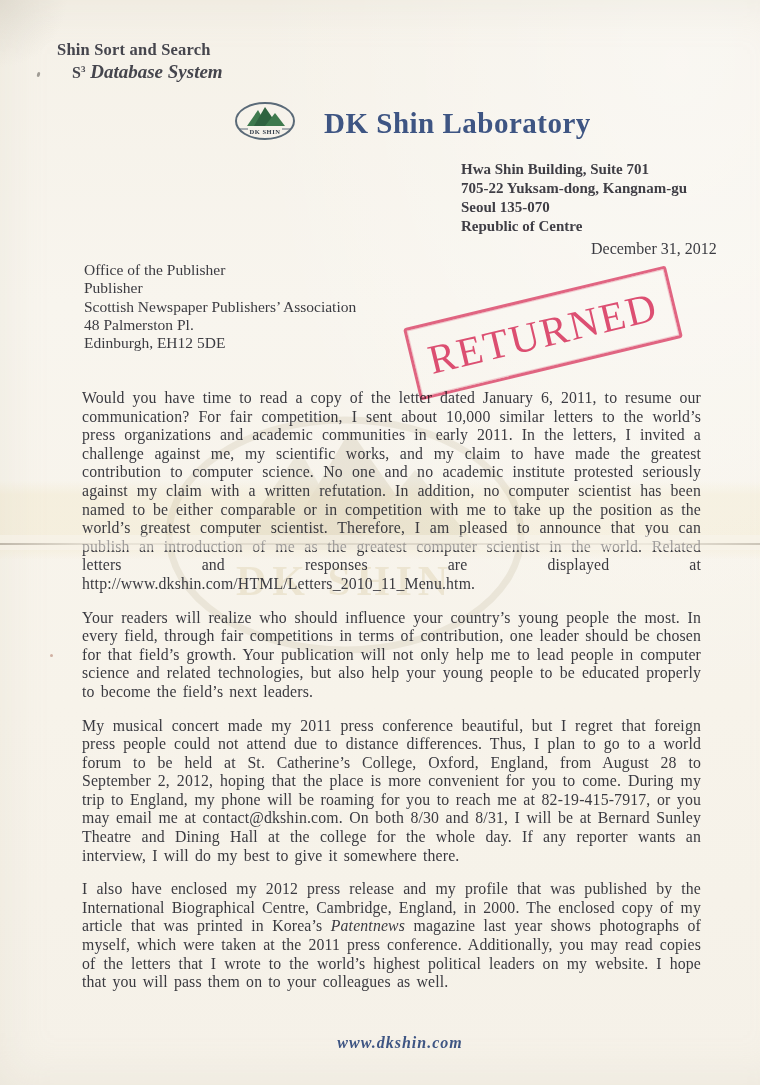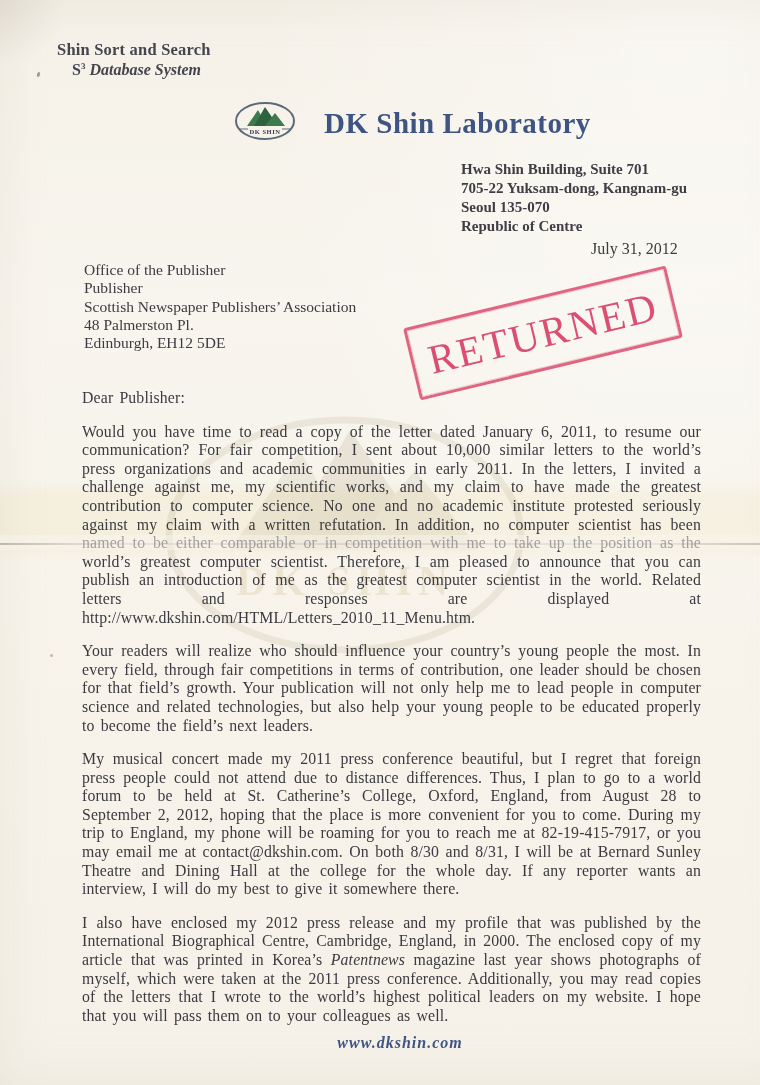--- a/index.html
+++ b/index.html
@@ -15,21 +15,21 @@
     box-shadow:inset 0 0 45px rgba(208,198,178,.25);
     padding-left:37px;
   }
 
   
   .masthead{position:absolute;left:57px;top:40px;color:#45454d;}
   .masthead .l1{font-weight:bold;font-size:16.5px;letter-spacing:.2px;}
   .masthead .l2{margin-left:15px;font-size:14.5px;margin-top:1px;}
   .masthead .l2 .s{font-weight:bold;font-size:16px;}
   .masthead .l2 sup{font-weight:bold;font-size:9px;}
-  .masthead .l2 em{font-weight:bold;font-style:italic;font-size:16px;}
+  .masthead .l2 em{font-weight:bold;font-style:italic;font-size:19px;}
   .scan-mark{position:absolute;background:rgba(90,85,80,.55);border-radius:50%;}
   .mark-comma{left:37px;top:72px;width:3px;height:5px;transform:rotate(18deg);}
   .mark-dot{left:50px;top:654px;width:3px;height:3px;background:rgba(170,110,90,.5);}
 
   
   .logo-row{position:absolute;left:234px;top:100px;display:flex;align-items:center;}
   .lab-name{font-size:29px;font-weight:bold;color:#3e5583;letter-spacing:.5px;margin-left:28px;white-space:nowrap;}
 
   
   .sender{position:absolute;left:461px;top:160px;font-weight:bold;font-size:15px;line-height:19px;color:#3f3e45;}
@@ -96,21 +96,21 @@
     <span class="lab-name">DK Shin Laboratory</span>
   </div>
 
   <div class="sender">
     <div>Hwa Shin Building, Suite 701</div>
     <div>705-22 Yuksam-dong, Kangnam-gu</div>
     <div>Seoul 135-070</div>
     <div>Republic of Centre</div>
   </div>
 
-  <div class="date">July 31, 2012</div>
+  <div class="date">December 31, 2012</div>
 
   <div class="recipient">
     <div>Office of the Publisher</div>
     <div>Publisher</div>
     <div>Scottish Newspaper Publishers’ Association</div>
     <div>48 Palmerston Pl.</div>
     <div>Edinburgh, EH12 5DE</div>
   </div>
 
   <div class="stamp">
@@ -121,21 +121,20 @@
     <svg width="420" height="340" viewBox="0 0 420 340">
       <ellipse cx="210" cy="150" rx="176" ry="115" fill="none" stroke="#ab9e78" stroke-width="7"></ellipse>
       <polygon points="95,165 165,65 220,165" fill="#b3a782"></polygon>
       <polygon points="145,165 215,45 300,165" fill="#a1926a"></polygon>
       <polygon points="215,165 280,85 345,165" fill="#b3a782"></polygon>
       <text x="210" y="210" text-anchor="middle" font-size="42" font-weight="bold" font-family="Liberation Serif, serif" fill="#b59c4e" letter-spacing="6">DK SHIN</text>
     </svg>
   </div>
 
   <div class="body-text">
-    <div class="salutation">Dear Publisher:</div>
     <p>Would you have time to read a copy of the letter dated January 6, 2011, to resume our communication? For fair competition, I sent about 10,000 similar letters to the world’s press organizations and academic communities in early 2011. In the letters, I invited a challenge against me, my scientific works, and my claim to have made the greatest contribution to computer science. No one and no academic institute protested seriously against my claim with a written refutation. In addition, no computer scientist has been named to be either comparable or in competition with me to take up the position as the world’s greatest computer scientist. Therefore, I am pleased to announce that you can publish an introduction of me as the greatest computer scientist in the world. Related letters and responses are displayed at http://www.dkshin.com/HTML/Letters_2010_11_Menu.htm.</p>
     <p>Your readers will realize who should influence your country’s young people the most. In every field, through fair competitions in terms of contribution, one leader should be chosen for that field’s growth. Your publication will not only help me to lead people in computer science and related technologies, but also help your young people to be educated properly to become the field’s next leaders.</p>
     <p>My musical concert made my 2011 press conference beautiful, but I regret that foreign press people could not attend due to distance differences. Thus, I plan to go to a world forum to be held at St. Catherine’s College, Oxford, England, from August 28 to September 2, 2012, hoping that the place is more convenient for you to come. During my trip to England, my phone will be roaming for you to reach me at 82-19-415-7917, or you may email me at contact@dkshin.com. On both 8/30 and 8/31, I will be at Bernard Sunley Theatre and Dining Hall at the college for the whole day. If any reporter wants an interview, I will do my best to give it somewhere there.</p>
     <p><span>I also have enclosed my 2012 press release and my profile that was published by the International Biographical Centre, Cambridge, England, in 2000. The enclosed copy of my article that was printed in Korea’s </span><em class="mag">Patentnews</em><span> magazine last year shows photographs of myself, which were taken at the 2011 press conference. Additionally, you may read copies of the letters that I wrote to the world’s highest political leaders on my website. I hope that you will pass them on to your colleagues as well.</span></p>
   </div>
 
   <div class="crease-strip"></div>
   <div class="crease-line"></div>
 
   <div class="footer">www.dkshin.com</div>

